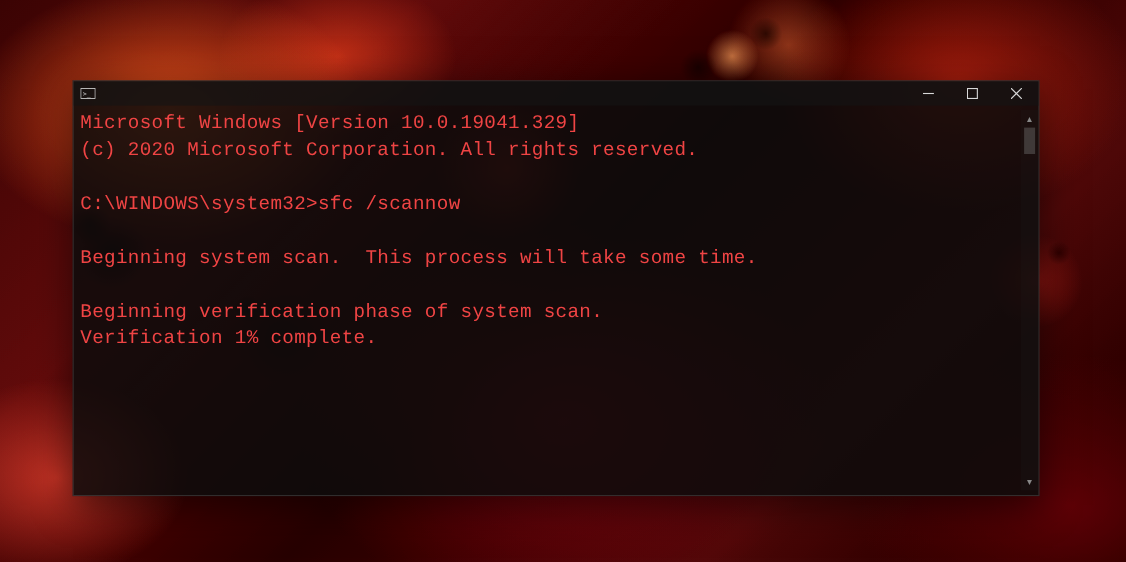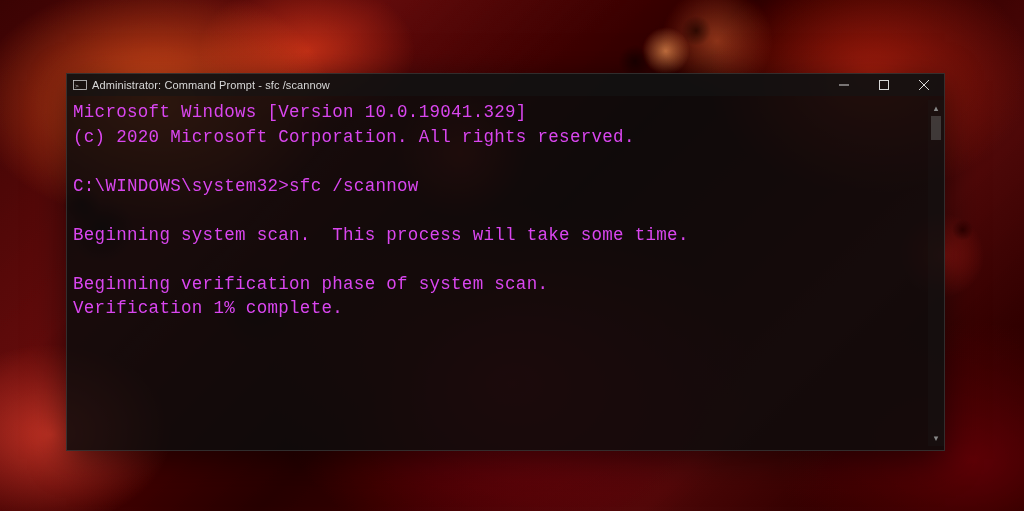--- a/index.html
+++ b/index.html
@@ -110,21 +110,21 @@
       position: relative;
       padding: 4px 0 4px 6px;
       overflow: hidden;
       display: flex;
     }
     .terminal-content {
       flex: 1;
       font-family: Consolas, 'Courier New', monospace;
       font-size: 17.5px;
       line-height: 24.5px;
-      color: #d946ef;
+      color: #ef4444;
       white-space: pre;
       letter-spacing: 0.3px;
     }
     .scrollbar {
       width: 16px;
       position: relative;
       background: rgba(30,30,30,0.2);
     }
     .scroll-arrow {
       position: absolute;
@@ -155,21 +155,20 @@
 <div class="desktop-bg"></div>
 
 <div class="window">
   <div class="titlebar">
     <span class="titlebar-icon">
       <svg viewBox="0 0 14 10">
         <rect x="0.5" y="0.5" width="13" height="9" fill="none" stroke="#ccc" stroke-width="0.8"></rect>
         <text x="2.2" y="7.5" font-size="6" font-family="monospace" fill="#ccc">&gt;_</text>
       </svg>
     </span>
-    <span class="titlebar-title">Administrator: Command Prompt - sfc  /scannow</span>
     <span class="titlebar-spacer"></span>
     <div class="win-ctrl">
       <svg viewBox="0 0 10 10">
           <line x1="0" y1="5" x2="10" y2="5"></line>
         </svg>
     </div>
     <div class="win-ctrl">
       <svg viewBox="0 0 10 10">
           <rect x="0.5" y="0.5" width="9" height="9"></rect>
         </svg>

